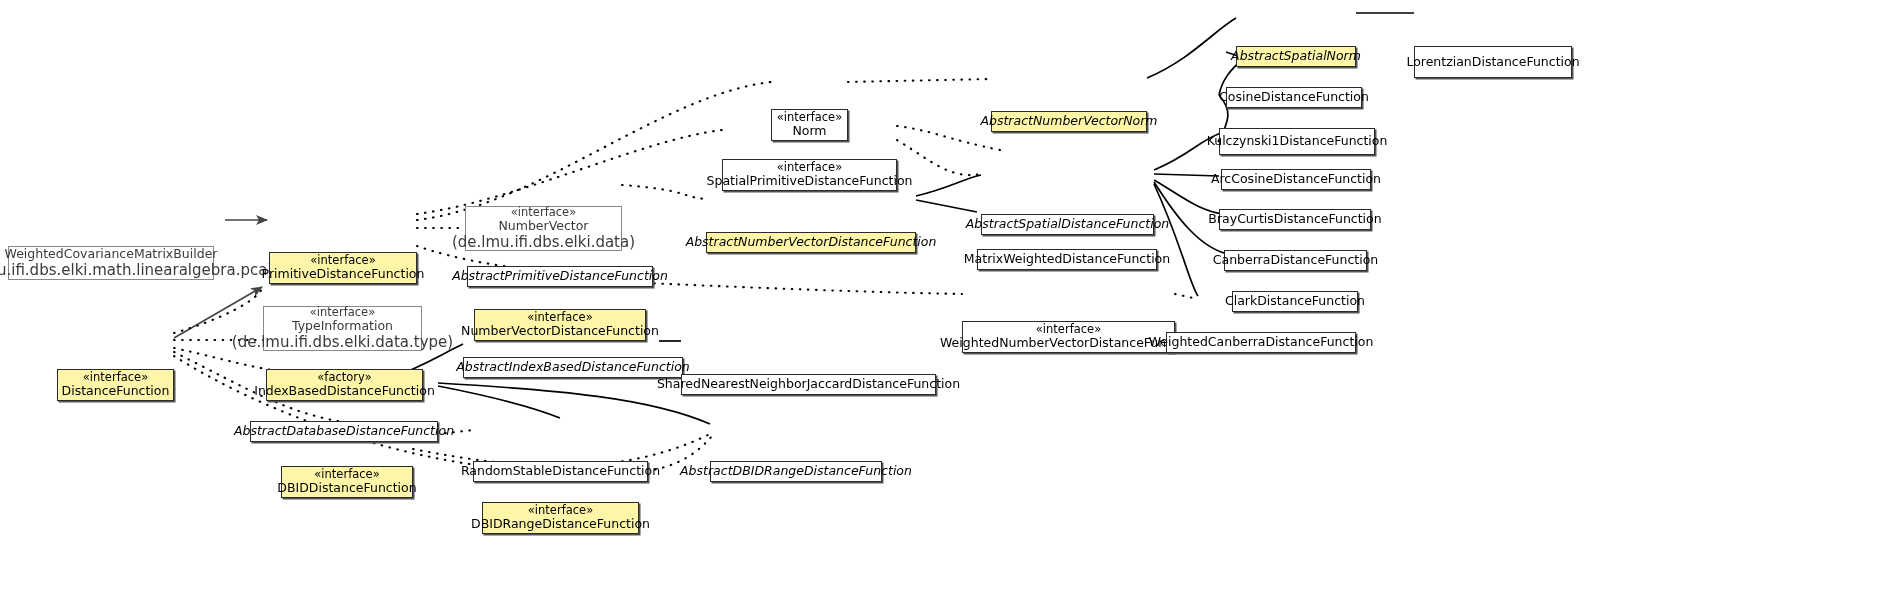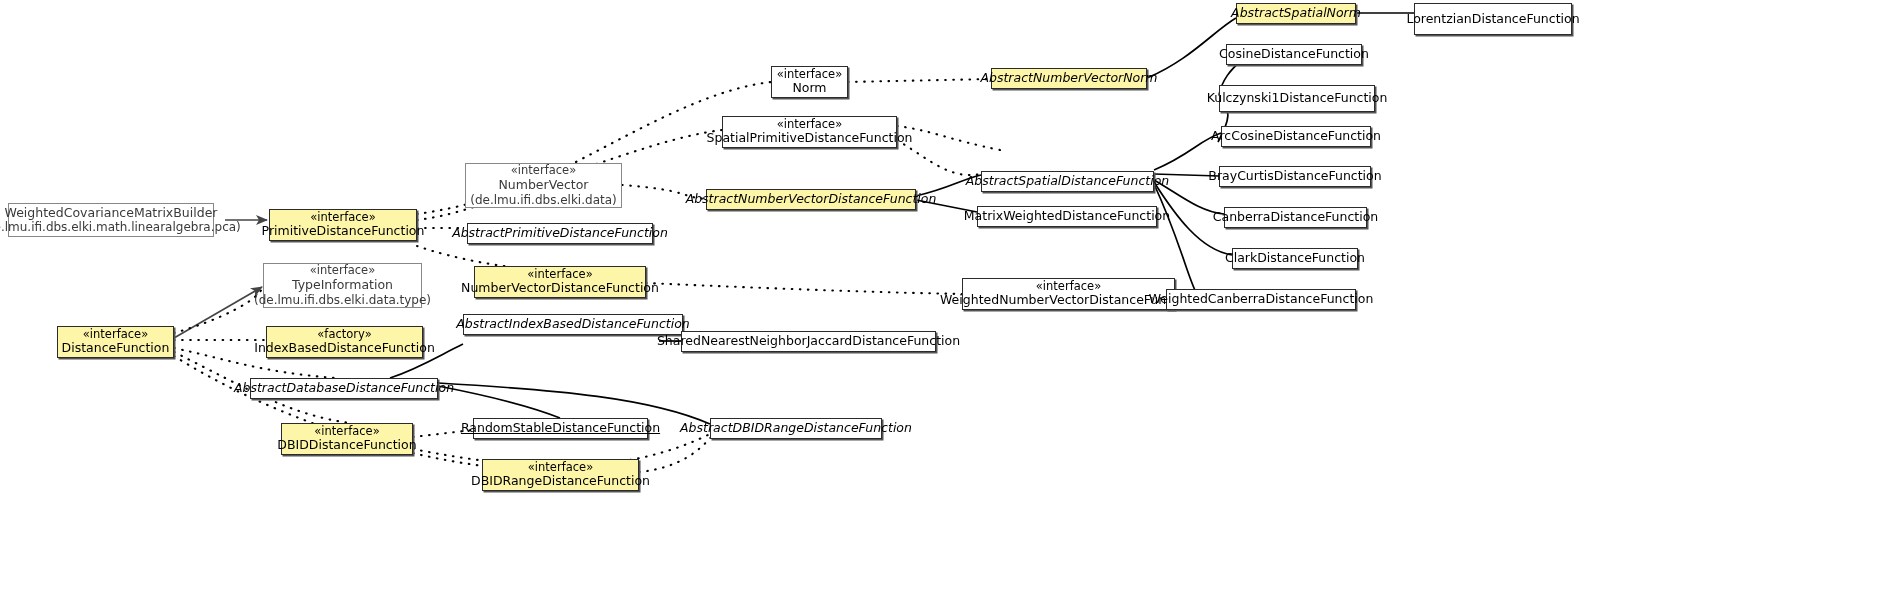--- a/index.html
+++ b/index.html
@@ -31,20 +31,21 @@
     display: flex;
     flex-direction: column;
     align-items: center;
     justify-content: center;
     text-align: center;
     line-height: 1.18;
     font-size: 12.5px;
     color: #000000;
     white-space: nowrap;
     box-shadow: 1.5px 1.5px 0 0 #555555;
+    margin-top: 43px;
   }
   .node.highlight {
     background: #fdf6a8;
     border-color: #2b2b2b;
   }
   .node.plain-ext {
     border-color: #888888;
     box-shadow: none;
     color: #3a3a3a;
   }
@@ -53,21 +54,21 @@
   }
   .node .st {
     font-size: 11.5px;
     color: #000000;
   }
   .node.plain-ext .st { color: #3a3a3a; }
   .node .nm {
     font-size: 12.5px;
   }
   .node .pkg {
-    font-size: 12px;
+    font-size: 15px;
   }
 </style>
 </head>
 <body>
 
 <div id="diagram">
 
   <svg class="edges" viewBox="0 0 1904 602">
     <defs>
       <marker id="arrowFilled" markerWidth="12" markerHeight="10" refX="11" refY="5" orient="auto" markerUnits="userSpaceOnUse">
@@ -211,21 +212,21 @@
     <div class="node" style="left: 681px; top: 331px; width: 255px; height: 21px;">
       <div class="nm">SharedNearestNeighborJaccardDistanceFunction</div>
     </div>
     <div class="node italic" style="left: 250px; top: 378px; width: 188px; height: 21px;">
       <div class="nm">AbstractDatabaseDistanceFunction</div>
     </div>
     <div class="node highlight" style="left: 281px; top: 423px; width: 132px; height: 32px;">
       <div class="st">«interface»</div>
       <div class="nm">DBIDDistanceFunction</div>
     </div>
-    <div class="node" style="left: 473px; top: 418px; width: 175px; height: 21px; text-decoration: underline;">
+    <div class="node" style="left: 473px; top: 418px; width: 175px; height: 21px;">
       <div class="nm">RandomStableDistanceFunction</div>
     </div>
     <div class="node italic" style="left: 710px; top: 418px; width: 172px; height: 21px;">
       <div class="nm">AbstractDBIDRangeDistanceFunction</div>
     </div>
     <div class="node highlight" style="left: 482px; top: 459px; width: 157px; height: 32px;">
       <div class="st">«interface»</div>
       <div class="nm">DBIDRangeDistanceFunction</div>
     </div>
   </div>

